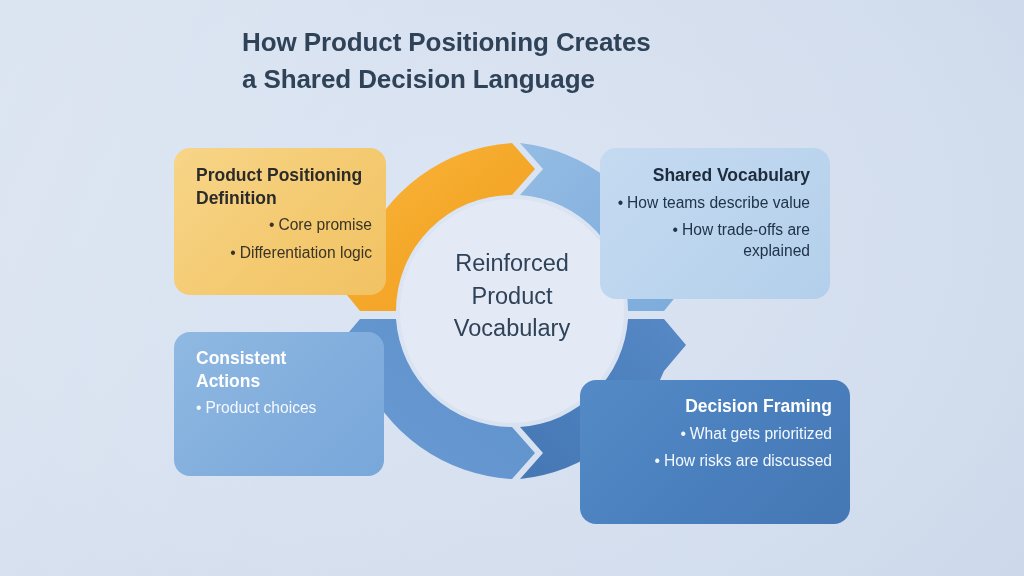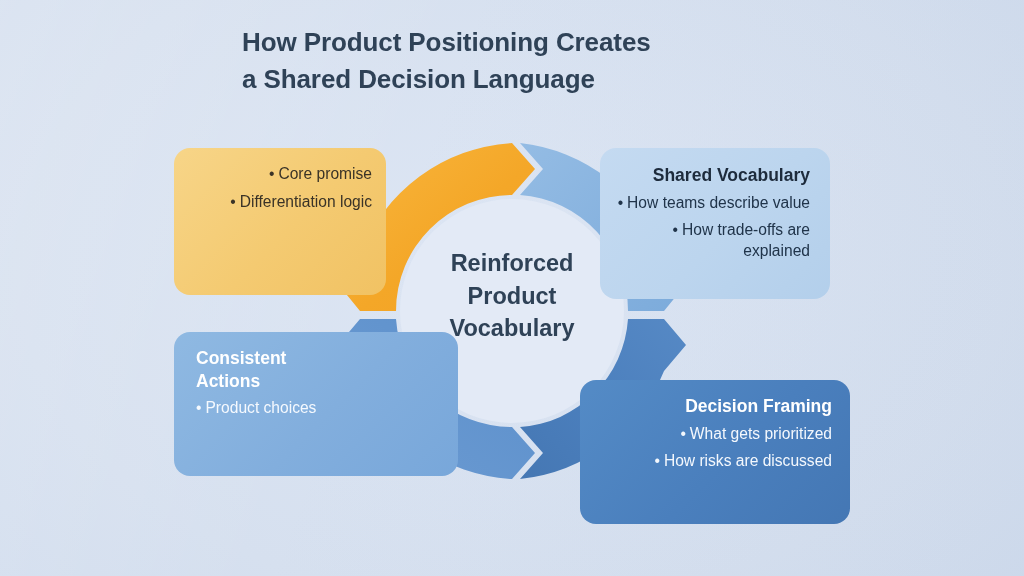--- a/index.html
+++ b/index.html
@@ -57,21 +57,21 @@
 
   
   .center-label {
     position: absolute;
     left: 412px;
     top: 247px;
     width: 200px;
     text-align: center;
     color: #2f4257;
     font-size: 23.5px;
-    font-weight: bold;
+    font-weight: normal;
     line-height: 1.39;
     z-index: 5;
     pointer-events: none;
   }
   .center-label span { display: block; }
 
   
   .card {
     position: absolute;
     border-radius: 16px;
@@ -121,21 +121,21 @@
     background: linear-gradient(135deg, #c4daf1 0%, #bcd5ee 55%, #b3cfeb 100%);
     color: #1d2b3c;
     text-align: right;
   }
   #card-vocabulary li { color: #20344a; }
 
   
   #card-actions {
     left: 174px;
     top: 332px;
-    width: 284px;
+    width: 210px;
     height: 144px;
     padding: 15px 14px 12px 22px;
     background: linear-gradient(135deg, #8fb9e2 0%, #82aedd 55%, #78a7da 100%);
     color: #ffffff;
     text-align: left;
   }
   #card-actions li { color: #f5f9fe; }
 
   
   #card-framing {
@@ -235,20 +235,24 @@
     </svg>
   </div>
 
   <div class="center-label">
     <span>Reinforced</span>
     <span>Product</span>
     <span>Vocabulary</span>
   </div>
 
   <div class="card" id="card-definition">
+    <h3>
+      <span class="nowrapline">Product Positioning</span>
+      <span class="nowrapline" style="display:block">Definition</span>
+    </h3>
     <ul>
       <li><span class="bul">•</span><span>Core promise</span></li>
       <li><span class="bul">•</span><span>Differentiation logic</span></li>
     </ul>
   </div>
 
   <div class="card" id="card-vocabulary">
     <h3>Shared Vocabulary</h3>
     <ul>
       <li><span class="bul">•</span><span>How teams describe value</span></li>

